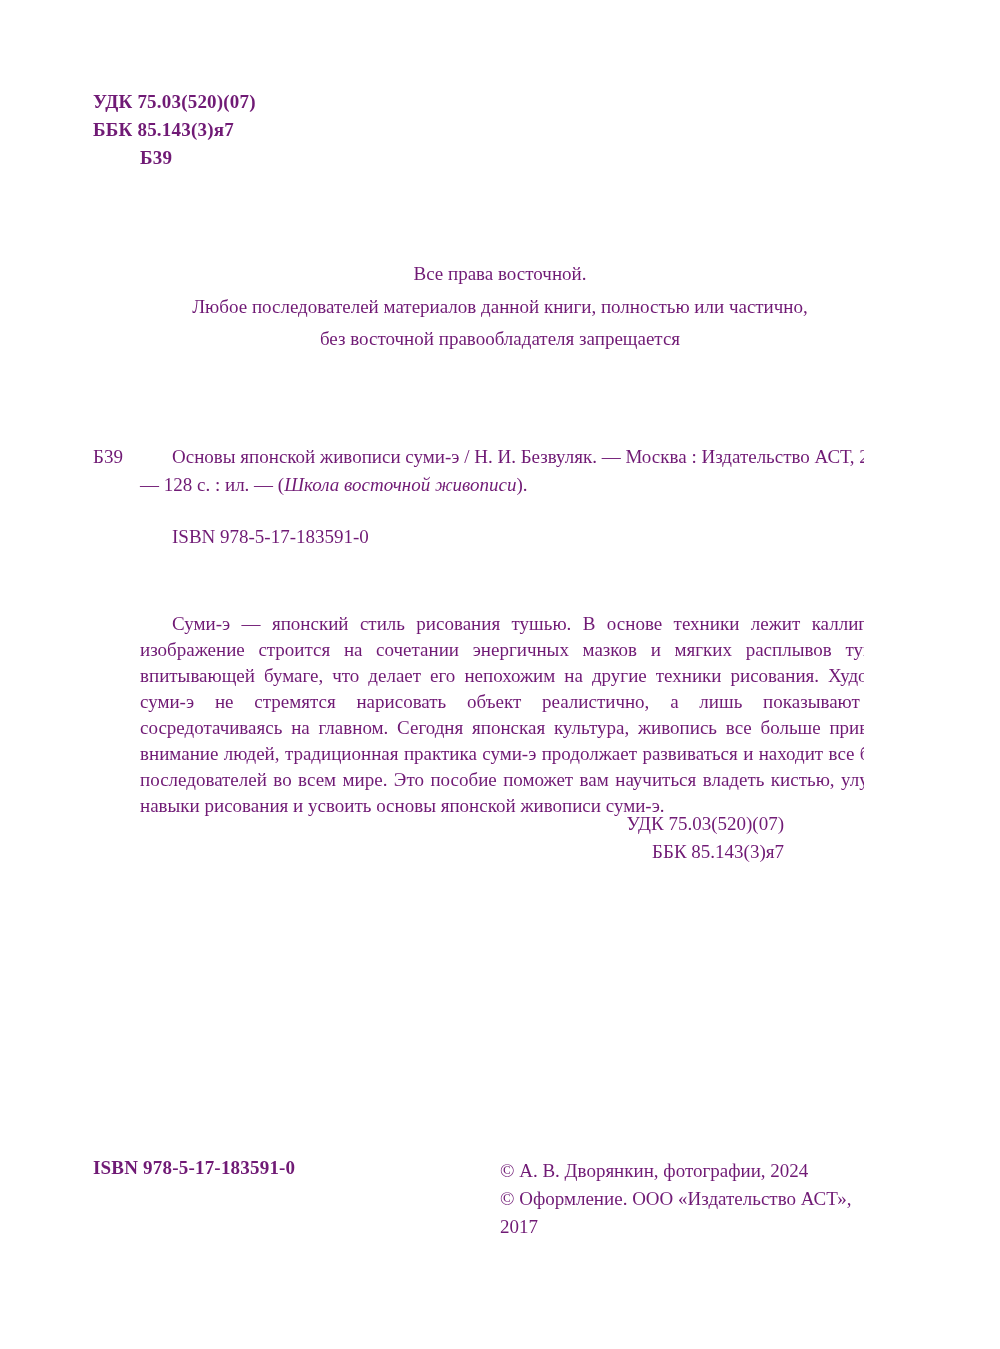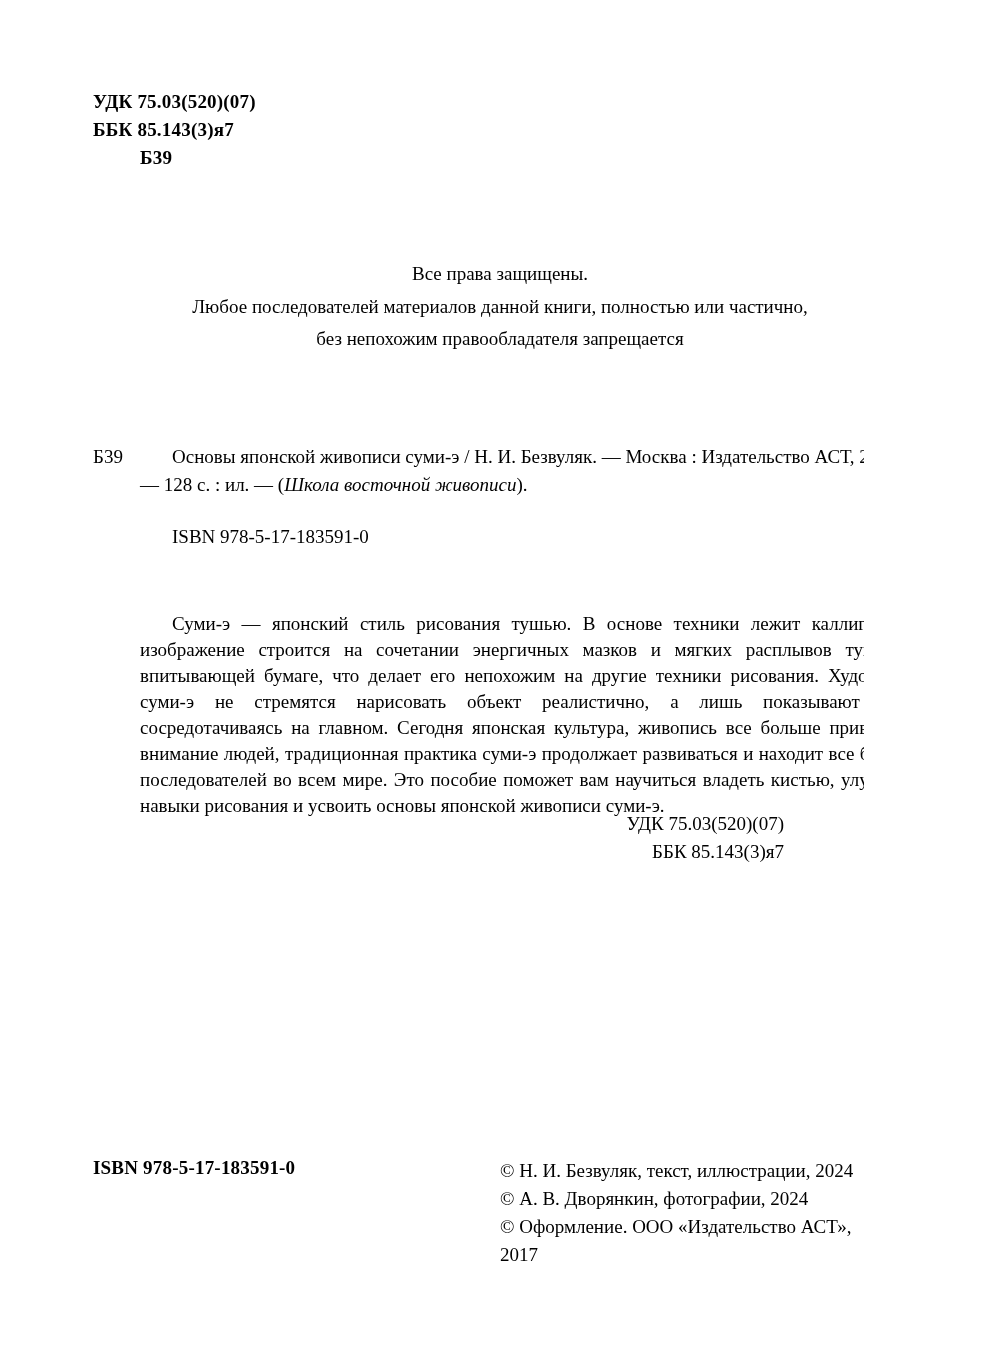--- a/index.html
+++ b/index.html
@@ -6,21 +6,21 @@
     margin: 0;
     padding: 0;
     background: #ffffff;
   }
   .page {
     position: relative;
     width: 864px;
     height: 1349px;
     background: #ffffff;
     font-family: "Liberation Serif", "DejaVu Serif", serif;
-    color: #000000;
+    color: #701a75;
     font-size: 19px;
     overflow: hidden;
   }
 
   
   .top-codes {
     position: absolute;
     left: 93px;
     top: 88px;
     font-weight: bold;
@@ -112,40 +112,39 @@
 
 <div class="page">
 
   <div class="top-codes">
     <div>УДК 75.03(520)(07)</div>
     <div>ББК 85.143(3)я7</div>
     <div class="code-indent">Б39</div>
   </div>
 
   <div class="rights">
-    <div>Все права защищены.</div>
+    <div>Все права восточной.</div>
     <div>Любое последователей материалов данной книги, полностью или частично,</div>
-    <div>без непохожим правообладателя запрещается</div>
+    <div>без восточной правообладателя запрещается</div>
   </div>
 
   <div class="bib">
     <div class="entry">
       <span class="hang-code">Б39</span>
       <span>Основы японской живописи суми-э / Н. И. Безвуляк. — Москва : Издательство АСТ, 2026. — 128 с. : ил. — (</span><span class="series">Школа восточной живописи</span><span>).</span>
     </div>
     <div class="isbn-mid">ISBN 978-5-17-183591-0</div>
   </div>
 
   <p class="annotation">Суми-э — японский стиль рисования тушью. В основе техники лежит каллиграфия, изображение строится на сочетании энергичных мазков и мягких расплывов туши на впитывающей бумаге, что делает его непохожим на другие техники рисования. Художники суми-э не стремятся нарисовать объект реалистично, а лишь показывают суть, сосредотачиваясь на главном. Сегодня японская культура, живопись все больше привлекает внимание людей, традиционная практика суми-э продолжает развиваться и находит все больше последователей во всем мире. Это пособие поможет вам научиться владеть кистью, улучшить навыки рисования и усвоить основы японской живописи суми-э.</p>
 
   <div class="right-codes">
     <div>УДК 75.03(520)(07)</div>
     <div>ББК 85.143(3)я7</div>
   </div>
 
   <div class="footer-isbn">ISBN 978-5-17-183591-0</div>
   <div class="footer-copyrights">
-    <div>© Н. И. Безвуляк, текст, иллюстрации, 2024</div>
     <div>© А. В. Дворянкин, фотографии, 2024</div>
     <div>© Оформление. ООО «Издательство АСТ», 2017</div>
   </div>
 
 </div>
 
 </body></html>

